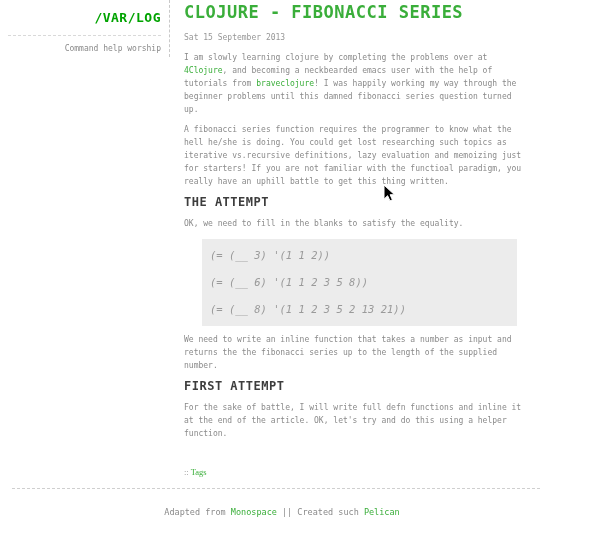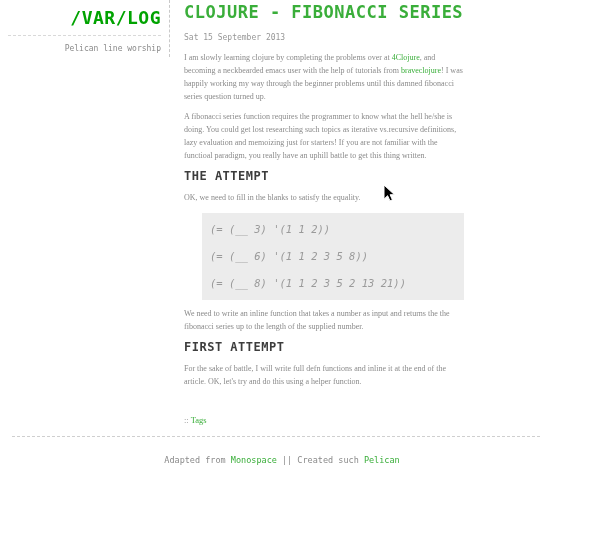--- a/index.html
+++ b/index.html
@@ -15,48 +15,48 @@
 
   
   .sidebar {
     width: 162px; height: 57px;
     padding: 8px 8px 0 0;
     text-align: right;
     border-right: 1px dashed #c9c9c9;
     flex: none;
   }
   .site-title {
-    font-size: 18px; line-height: 20px; font-weight: bold;
+    font-size: 13px; line-height: 20px; font-weight: bold;
     color: #00a300; letter-spacing: 0.5px; white-space: nowrap;
     text-decoration: none; display: block;
   }
   .sidebar-divider { border: none; border-top: 1px dashed #d9d9d9; margin-top: 7px; }
   .tagline { margin-top: 6px; font-size: 8px; line-height: 13px; color: #8a8a8a; }
 
   
   .content { flex: 1; padding: 2px 0 0 14px; color: #8a8a8a; font-size: 8px; }
   .article-title {
     font-size: 17px; line-height: 20px; font-weight: bold;
     color: #00a300; letter-spacing: 0.5px; white-space: nowrap;
   }
   .article-title a { color: #00a300; text-decoration: none; }
   .date { margin-top: 9px; font-size: 8px; line-height: 13px; color: #979797; }
-  .content p { margin: 7px 0; line-height: 13px; max-width: 70ch; font-family: Liberation Serif, serif; }
+  .content p { margin: 7px 0; line-height: 13px; max-width: 70ch; }
   .content a { color: #3aae3a; text-decoration: none; }
 
   h2.section-heading {
     margin: 5px 0 8px; font-size: 12px; line-height: 14px;
     font-weight: bold; color: #3d3d3d; letter-spacing: 0.5px;
   }
 
   pre.code-block {
     background: #ececec;
     margin: 9px 0 3px 18px;
     padding: 10px 8px;
-    width: 262px;
+    width: 315px;
     font-family: "DejaVu Sans Mono", monospace;
     font-size: 10.5px; line-height: 13px;
     font-style: italic; color: #9a9a9a;
   }
   .code-line { margin-bottom: 14px; white-space: pre; }
   .code-line:last-child { margin-bottom: 0; }
 
   .tags-line { margin-top: 26px; font-size: 8.5px; line-height: 13px; font-family: Liberation Serif, serif; }
   .tags-prefix { color: #8a8a8a; }
 
@@ -71,21 +71,21 @@
 </style>
 </head>
 <body>
 
 <div class="page">
   <div class="top">
 
     <aside class="sidebar">
       <a href="#" class="site-title">/VAR/LOG</a>
       <hr class="sidebar-divider">
-      <div class="tagline">Pelican line worship</div>
+      <div class="tagline">Command help worship</div>
     </aside>
 
     <main class="content">
       <h1 class="article-title"><a href="#">CLOJURE - FIBONACCI SERIES</a></h1>
       <div class="date">Sat 15 September 2013</div>
 
       <p><span>I am slowly learning clojure by completing the problems over at </span><a href="#">4Clojure</a><span>, and becoming a neckbearded emacs user with the help of tutorials from </span><a href="#">braveclojure</a><span>! I was happily working my way through the beginner problems until this damned fibonacci series question turned up.</span></p>
 
       <p>A fibonacci series function requires the programmer to know what the hell he/she is doing. You could get lost researching such topics as iterative vs.recursive definitions, lazy evaluation and memoizing just for starters! If you are not familiar with the functioal paradigm, you really have an uphill battle to get this thing written.</p>
 

